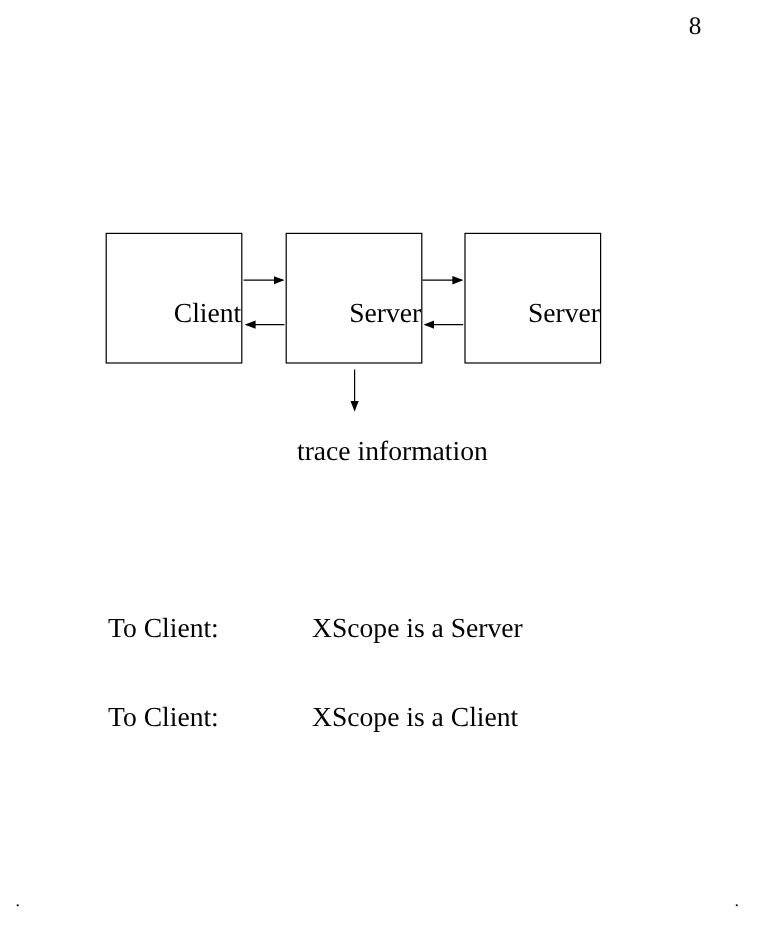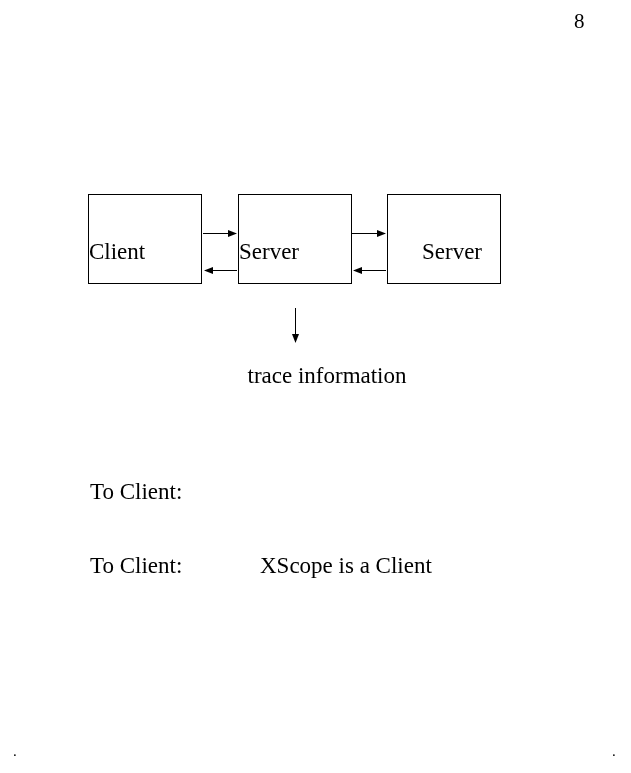--- a/index.html
+++ b/index.html
@@ -28,26 +28,26 @@
     left: 122px;
     top: 102px;
     font-size: 23px;
     line-height: 1;
     white-space: pre;
   }
   .box {
     position: absolute;
     top: 194px;
     width: 114px;
-    height: 90px;
+    height: 109px;
     border: 1px solid #000000;
     box-sizing: border-box;
     display: flex;
     align-items: center;
-    justify-content: flex-start;
+    justify-content: flex-end;
     padding-top: 24px;
     font-size: 23px;
     line-height: 1;
   }
   .box-client { left: 88px; }
   .box-xscope { left: 238px; }
   .box-server { left: 387px; padding-left: 34px; }
   .arrows {
     position: absolute;
     left: 0;
@@ -62,20 +62,21 @@
     font-size: 23px;
     line-height: 1;
     white-space: nowrap;
     margin-left: 31px;
   }
   .note {
     position: absolute;
     font-size: 23px;
     line-height: 1;
     white-space: nowrap;
+    margin-top: 32px;
   }
   .note-label { left: 90px; }
   .note-value { left: 260px; }
   .row1 { top: 480px; }
   .row2 { top: 554px; }
   .corner-dot {
     position: absolute;
     font-size: 15px;
     line-height: 1;
   }
@@ -111,20 +112,21 @@
     <line x1="203" y1="233.5" x2="236" y2="233.5" stroke="#000000" stroke-width="1" marker-end="url(#ah)"></line>
     <line x1="237" y1="270.5" x2="205" y2="270.5" stroke="#000000" stroke-width="1" marker-end="url(#ah)"></line>
     <line x1="352" y1="233.5" x2="385" y2="233.5" stroke="#000000" stroke-width="1" marker-end="url(#ah)"></line>
     <line x1="386" y1="270.5" x2="354" y2="270.5" stroke="#000000" stroke-width="1" marker-end="url(#ah)"></line>
     <line x1="295.5" y1="308" x2="295.5" y2="342" stroke="#000000" stroke-width="1" marker-end="url(#ah)"></line>
   </svg>
 
   <div class="trace">trace information</div>
 
   <div class="note note-label row1">To Client:</div>
+  <div class="note note-value row1">XScope is a Server</div>
 
   <div class="note note-label row2">To Client:</div>
   <div class="note note-value row2">XScope is a Client</div>
 
   <div class="corner-dot dot-left">.</div>
   <div class="corner-dot dot-right">.</div>
 
 </div>
 
 </body></html>

